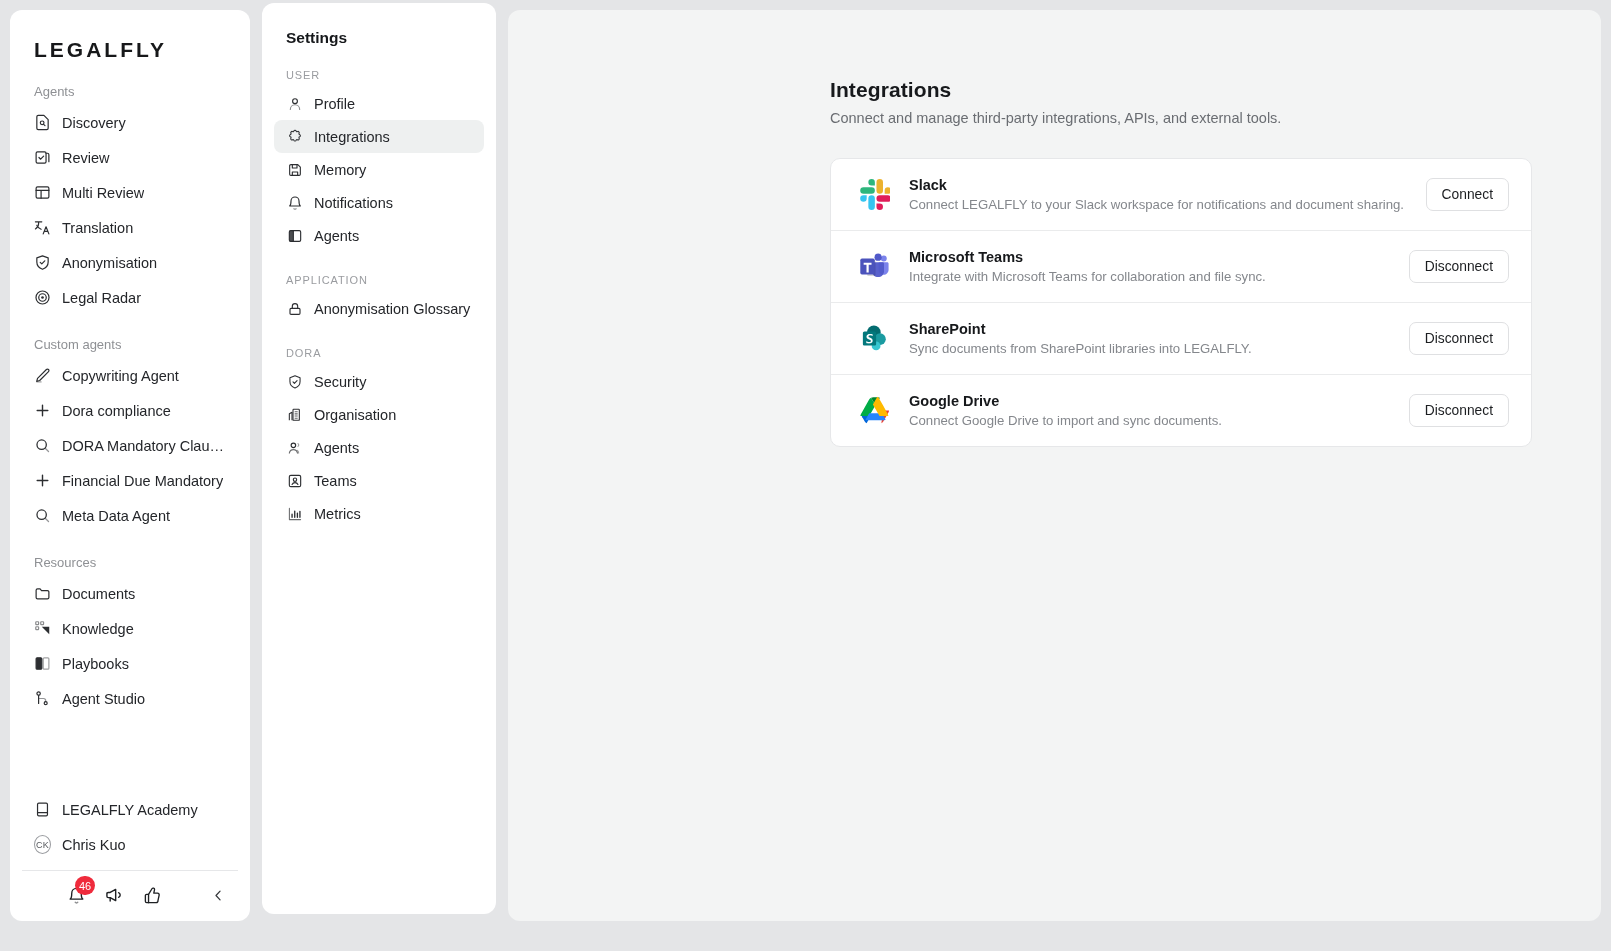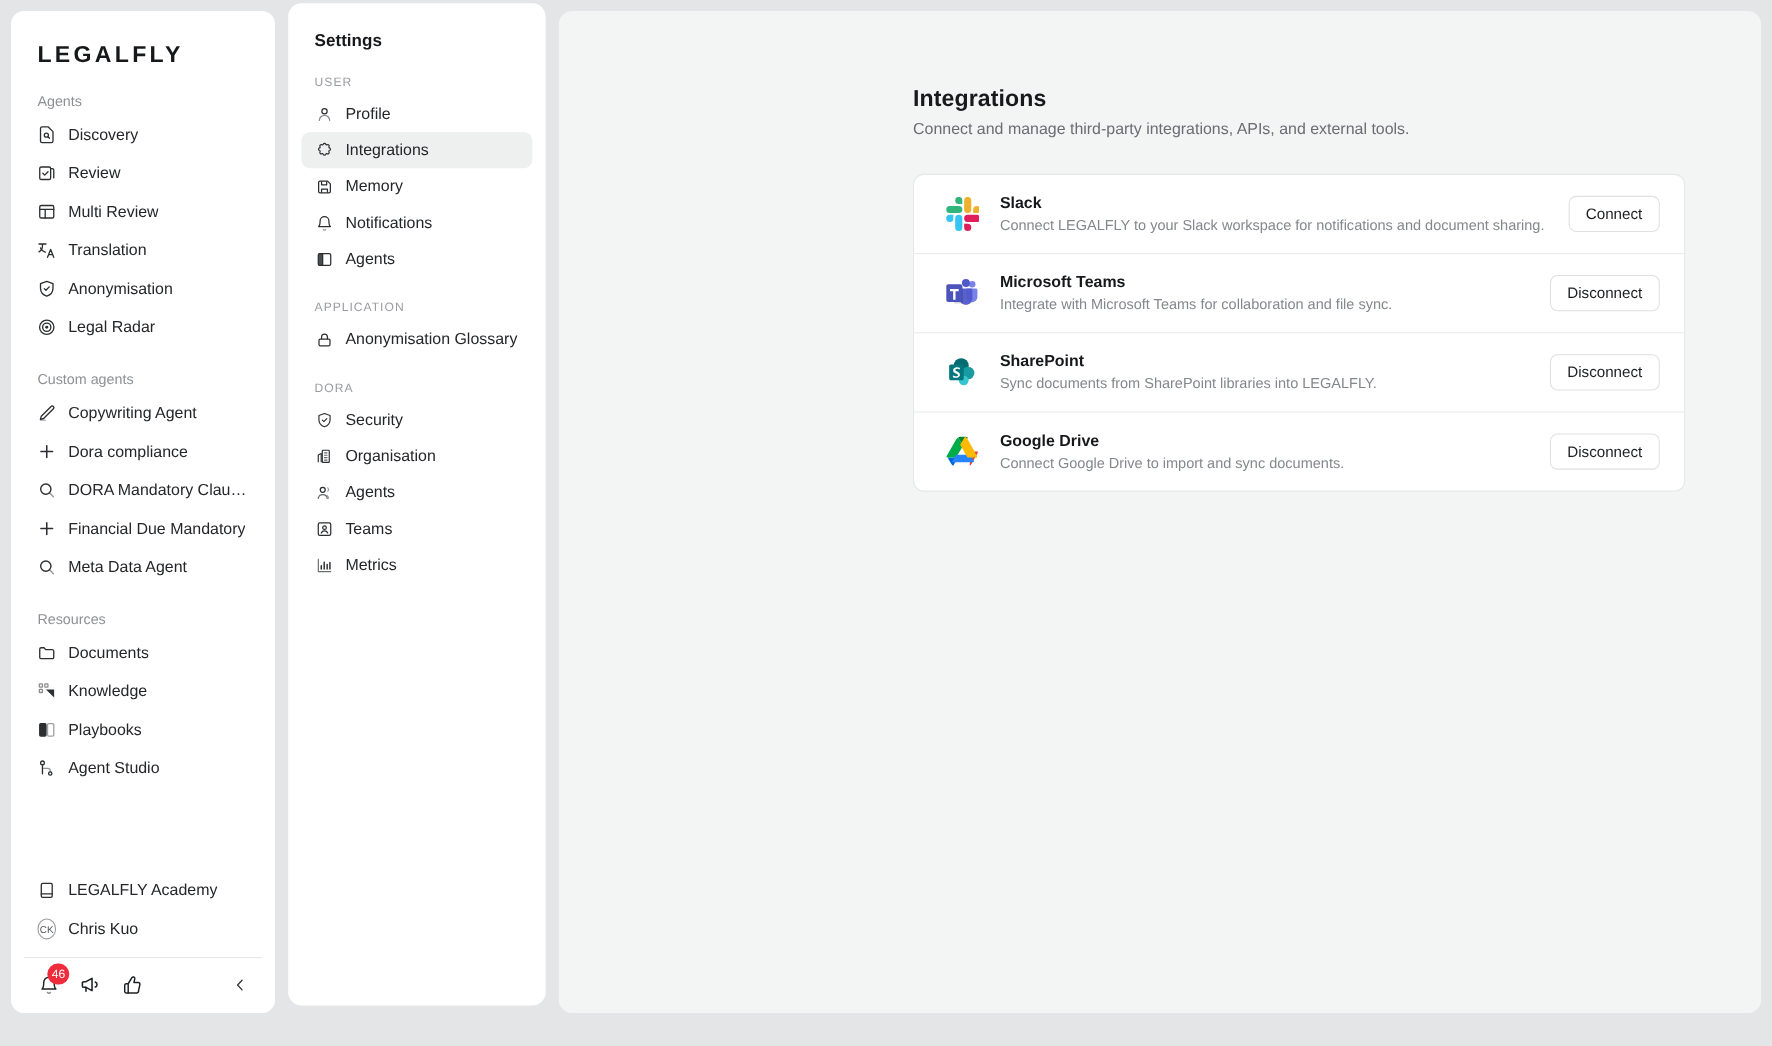--- a/index.html
+++ b/index.html
@@ -50,20 +50,21 @@
   .avatar-circle {
     width: 19px; height: 19px; border-radius: 50%;
     border: 1px solid #9a9ca0; color: #55585c;
     font-size: 9px; display: flex; align-items: center; justify-content: center;
     letter-spacing: 0.2px;
   }
   .bottom-bar {
     display: flex; align-items: center; gap: 18px;
     padding: 14px 24px 16px 24px;
     position: relative;
+    margin-left: 32px;
   }
   .bottom-ico { width: 20px; height: 20px; color: #1e2023; position: relative; cursor: pointer; display:flex; align-items:center; justify-content:center;}
   .badge {
     position: absolute; left: 9px; top: -9px;
     min-width: 19px; height: 19px; border-radius: 10px;
     background: #ef2b3c; color: #fff; font-size: 11px;
     display: flex; align-items: center; justify-content: center;
     padding: 0 4px; font-weight: 500;
   }
   .collapse-btn { margin-left: auto; color: #36383c; cursor: pointer; display:flex; }

